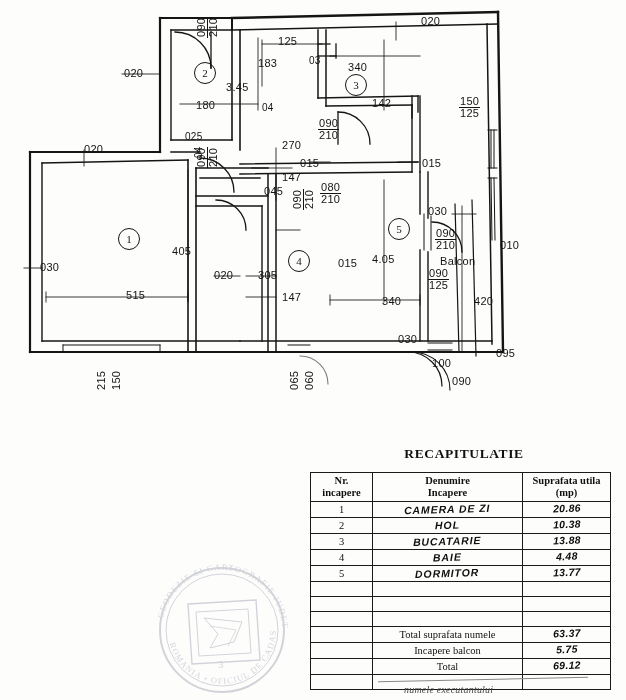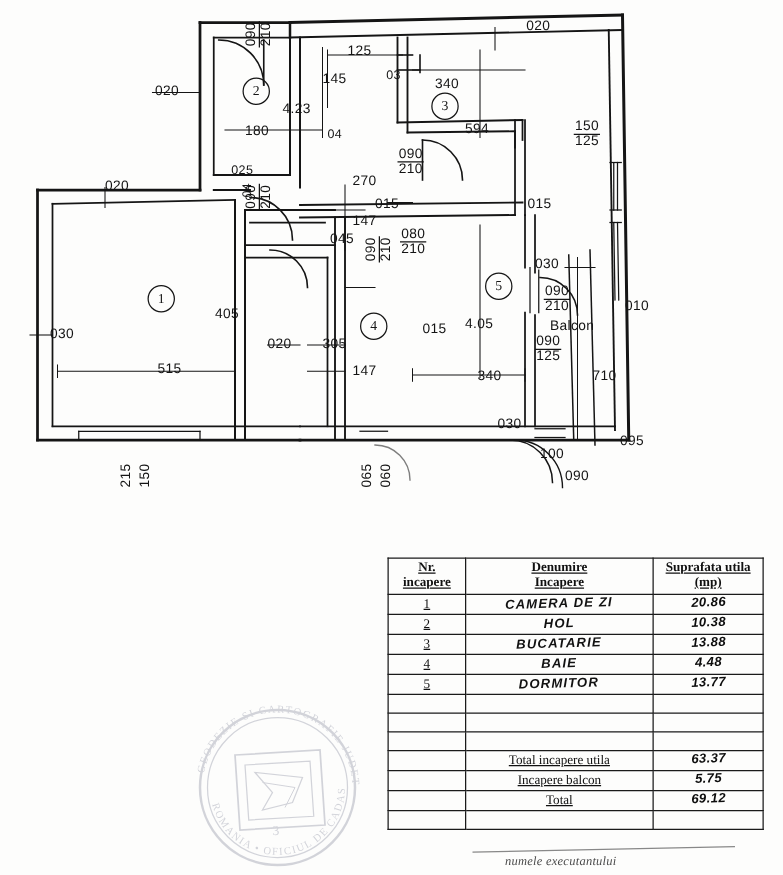--- a/index.html
+++ b/index.html
@@ -61,21 +61,20 @@
     width:300px;
     table-layout:fixed;
   }
   table.recap th,table.recap td{
     border:1px solid #1a1a1a;
     padding:0;
     height:13px;
     font-size:10.5px;
     text-align:center;
     vertical-align:middle;
-    text-decoration:underline;
   }
   table.recap th{
     font-family:"Liberation Serif",serif;
     font-weight:bold;
     font-size:10.5px;
     line-height:1.15;
     padding:2px 0;
     height:auto;
   }
   .col-nr{width:62px;}
@@ -334,24 +333,24 @@
         <span class="bot">125</span>
       </div>
     <div class="dim frac" style="left:459px;top:96px">
         <span class="top">150</span>
         <span class="bot">125</span>
       </div>
 
     <div class="dim" style="left:421px;top:16px">020</div>
     <div class="dim" style="left:348px;top:62px">340</div>
     <div class="dim" style="left:278px;top:36px">125</div>
-    <div class="dim" style="left:258px;top:58px">145</div>
+    <div class="dim" style="left:258px;top:58px">183</div>
     <div class="dim small" style="left:309px;top:56px">03</div>
-    <div class="dim" style="left:372px;top:98px">594</div>
-    <div class="dim" style="left:226px;top:82px">4.23</div>
+    <div class="dim" style="left:372px;top:98px">142</div>
+    <div class="dim" style="left:226px;top:82px">3.45</div>
     <div class="dim" style="left:196px;top:100px">180</div>
     <div class="dim" style="left:124px;top:68px">020</div>
     <div class="dim small" style="left:185px;top:132px">025</div>
     <div class="dim small vert" style="left:194px;top:158px">04</div>
     <div class="dim small" style="left:262px;top:103px">04</div>
 
     <div class="dim" style="left:84px;top:144px">020</div>
     <div class="dim" style="left:40px;top:262px">030</div>
     <div class="dim" style="left:126px;top:290px">515</div>
     <div class="dim" style="left:172px;top:246px">405</div>
@@ -365,34 +364,35 @@
 
     <div class="dim" style="left:300px;top:158px">015</div>
     <div class="dim" style="left:422px;top:158px">015</div>
     <div class="dim" style="left:338px;top:258px">015</div>
     <div class="dim" style="left:372px;top:254px">4.05</div>
     <div class="dim" style="left:382px;top:296px">340</div>
     <div class="dim" style="left:428px;top:206px">030</div>
     <div class="dim" style="left:398px;top:334px">030</div>
 
     <div class="dim" style="left:500px;top:240px">010</div>
-    <div class="dim" style="left:474px;top:296px">710</div>
+    <div class="dim" style="left:474px;top:296px">420</div>
     <div class="dim" style="left:440px;top:256px">Balcon</div>
     <div class="dim" style="left:496px;top:348px">095</div>
     <div class="dim" style="left:432px;top:358px">100</div>
     <div class="dim" style="left:452px;top:376px">090</div>
 
     <div class="dim vert" style="left:96px;top:390px">215</div>
     <div class="dim vert" style="left:111px;top:390px">150</div>
     <div class="dim vert" style="left:289px;top:390px">065</div>
     <div class="dim vert" style="left:304px;top:390px">060</div>
 
   </div>
 
   <div id="recap">
+    <div id="recap-title">RECAPITULATIE</div>
 
     <table class="recap">
       <colgroup>
           <col class="col-nr">
           <col class="col-den">
           <col class="col-sup">
         </colgroup>
       <thead>
         <tr>
           <th>
@@ -447,21 +447,21 @@
             <td></td>
           </tr>
         <tr class="blank">
             <td></td>
             <td></td>
             <td></td>
           </tr>
 
         <tr class="tall">
           <td></td>
-          <td class="totlabel">Total incapere utila</td>
+          <td class="totlabel">Total suprafata numele</td>
           <td class="sup"><span class="hw2">63.37</span></td>
         </tr>
         <tr class="tall">
           <td></td>
           <td class="totlabel">Incapere balcon</td>
           <td class="sup"><span class="hw2">5.75</span></td>
         </tr>
         <tr class="tall">
           <td></td>
           <td class="totlabel">Total</td>

